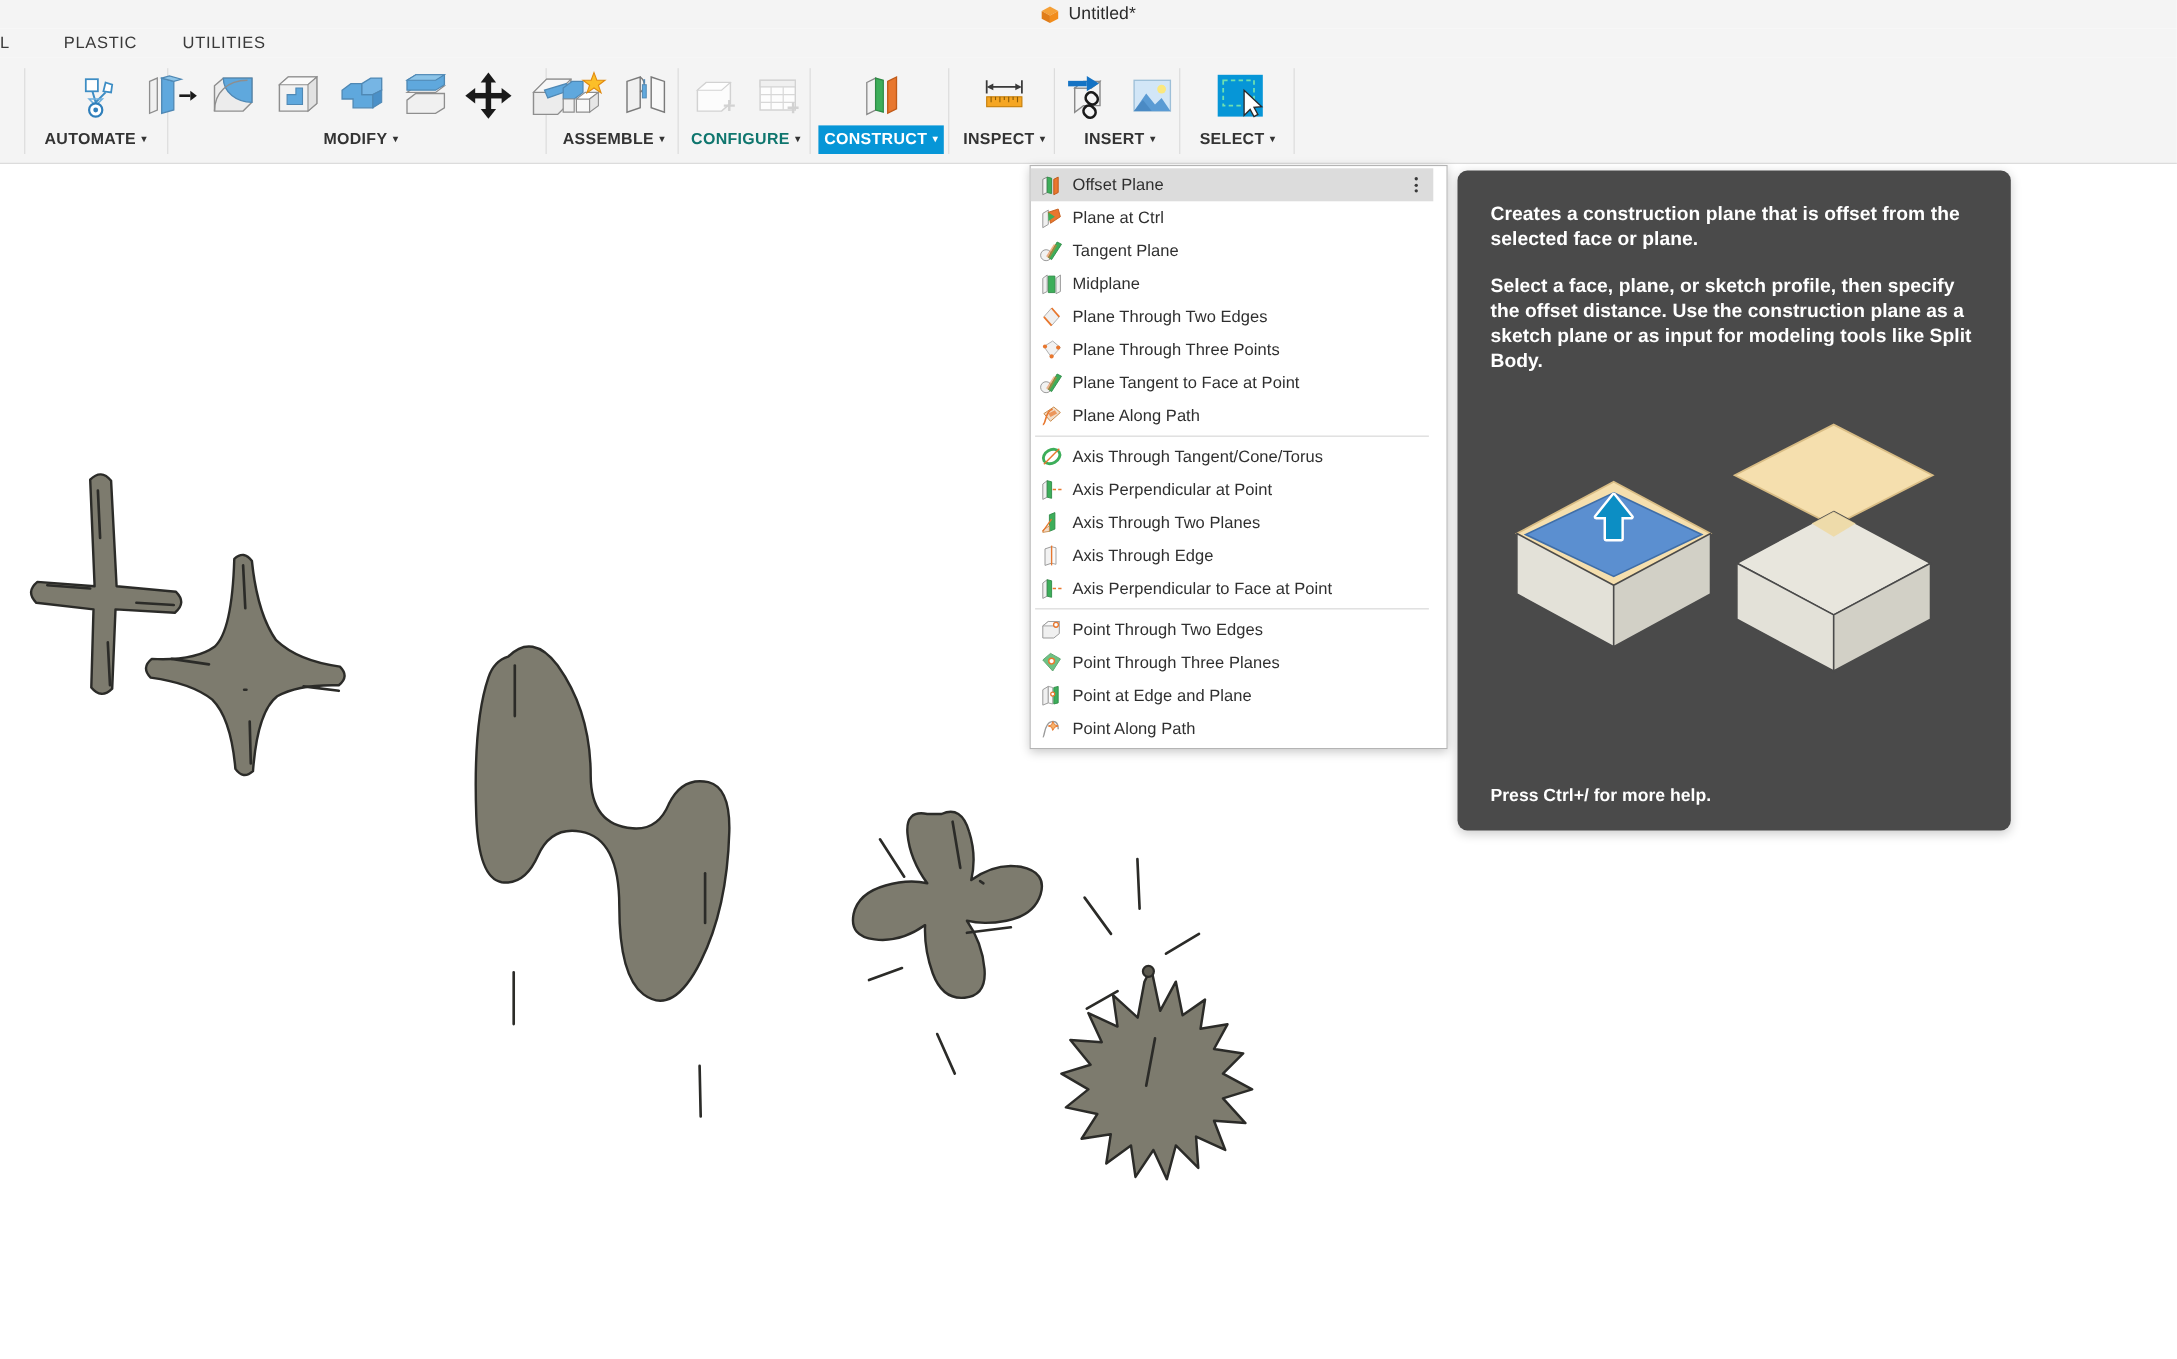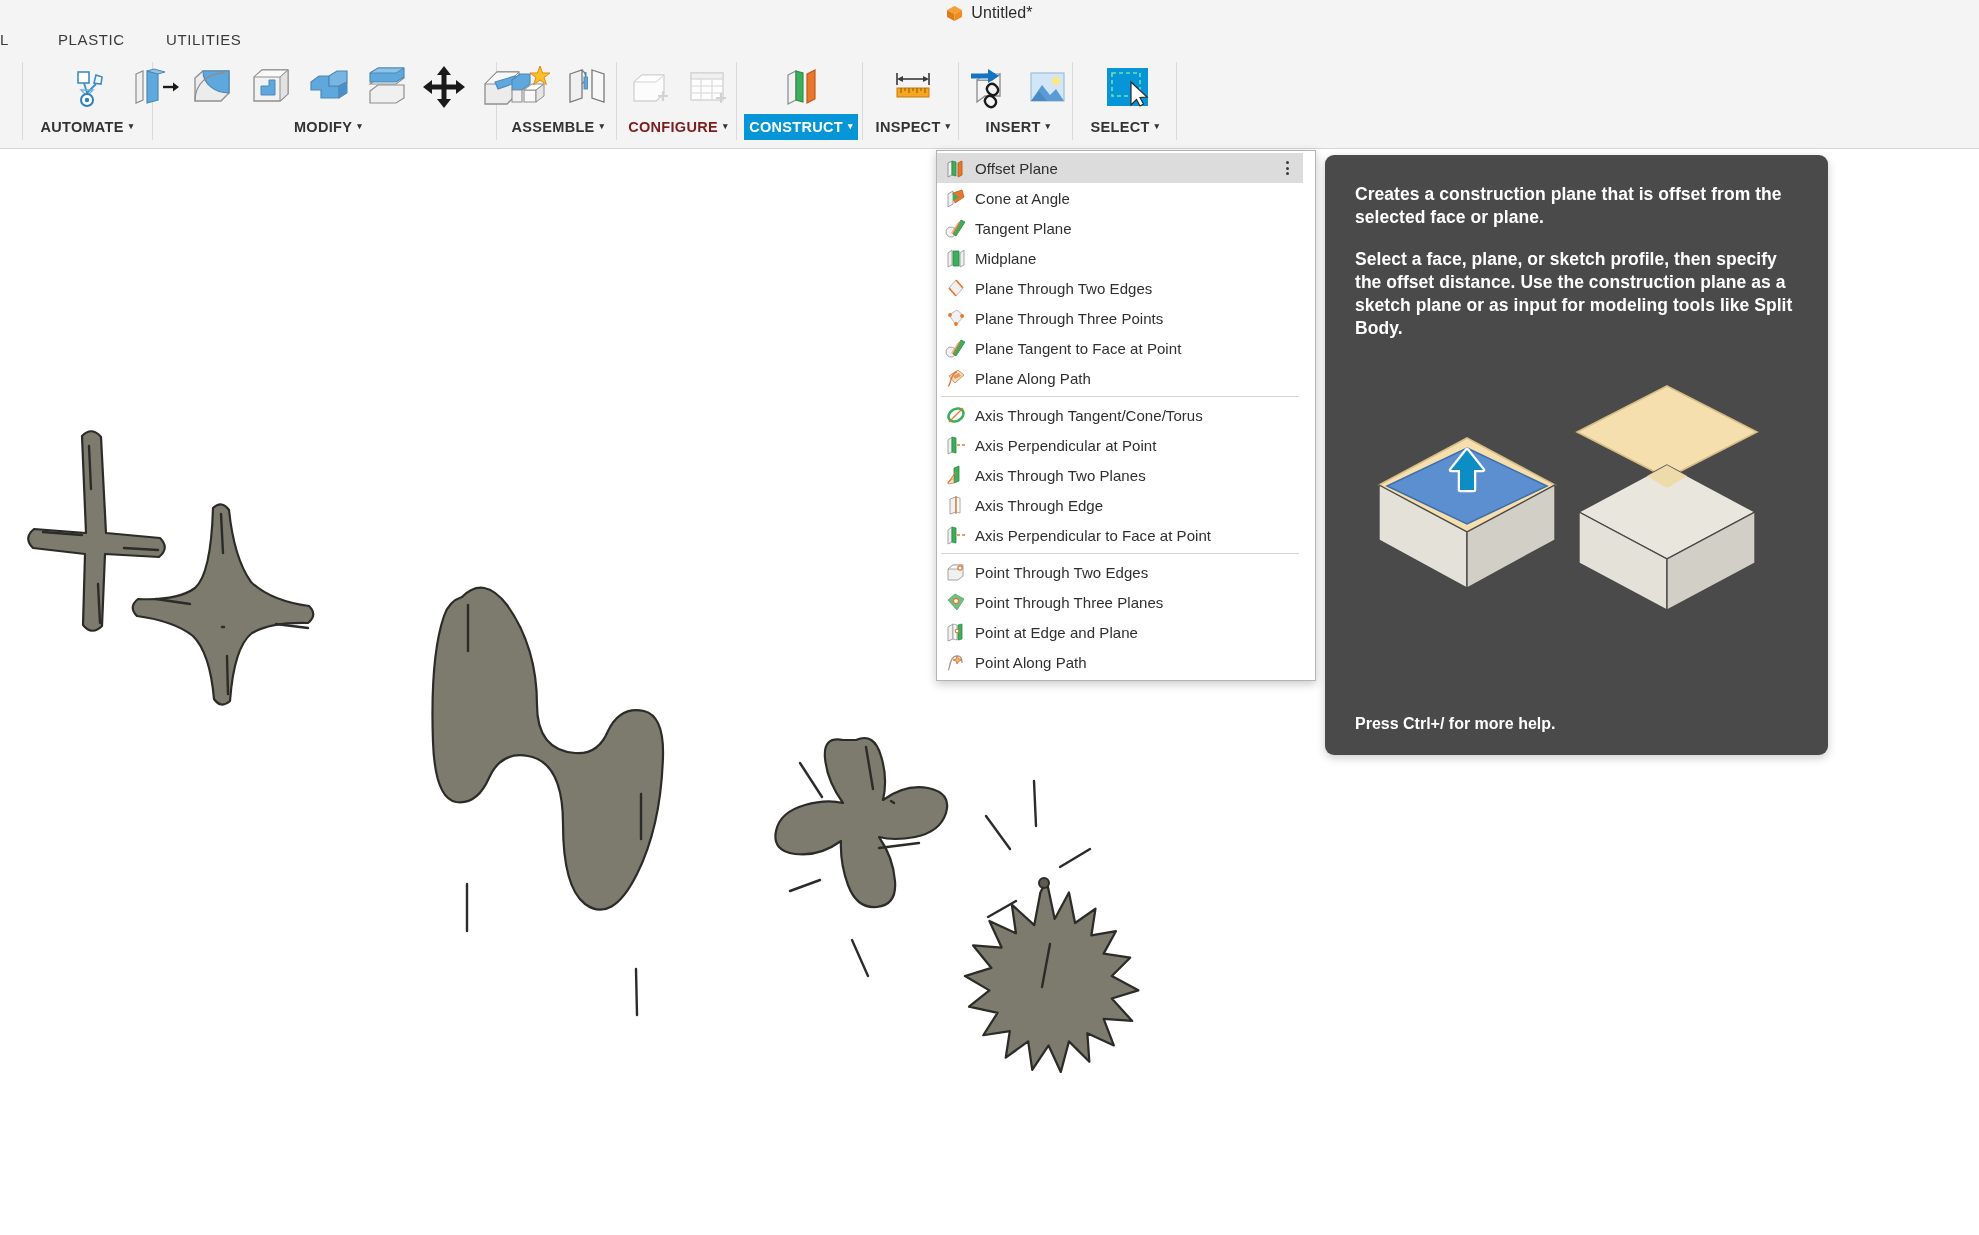--- a/index.html
+++ b/index.html
@@ -269,21 +269,21 @@
         <span class="ricon">
           <svg width="54" height="54" viewBox="0 0 54 54">
             <rect x="11" y="13" width="32" height="27" fill="#fdfdfd" stroke="#d2d2d2" stroke-width="1.3"></rect>
             <rect x="11" y="13" width="32" height="6" fill="#f0f0f0" stroke="#d2d2d2" stroke-width="1.1"></rect>
             <path d="M21,19 L21,40 M32,19 L32,40 M11,26 L43,26 M11,33 L43,33" stroke="#d8d8d8" stroke-width="1.1"></path>
             <path d="M36,38 L46,38 M41,33 L41,43" stroke="#d2d2d2" stroke-width="2.2"></path>
           </svg>
         </span>
       </div>
       <div class="rlabel dim">
-        <span style="color:#7f1d1d">CONFIGURE</span>
+        <span style="color:#0f766e">CONFIGURE</span>
           <span class="caret" style="color:#333">▾</span>
       </div>
     </div>
 
     <div class="rgroup" style="left:740px; width:122px;">
       <div class="ricons">
         <span class="ricon">
           <svg width="54" height="54" viewBox="0 0 54 54">
             <polygon points="14,15 22,11 22,40 14,44" fill="#f2f2f2" stroke="#8a8a8a" stroke-width="1.2"></polygon>
             <polygon points="22,11 29,13 29,42 22,40" fill="#3dae5a" stroke="#2e8a45" stroke-width="1.1"></polygon>
@@ -446,21 +446,21 @@
     </div>
 
     <div class="mi">
       <span class="mic">
         <svg width="22" height="22" viewBox="0 0 22 22">
           <polygon points="3,7 8,4 8,17 3,20" fill="#f0f0f0" stroke="#9a9a9a" stroke-width=".9"></polygon>
           <polygon points="8,6 17,3 19,10 10,16" fill="#e8772e" stroke="#c05a18" stroke-width=".8"></polygon>
           <polygon points="8,6 14,10 8,14" fill="#3dae5a"></polygon>
         </svg>
       </span>
-      <span class="mtext">Cone at Angle</span>
+      <span class="mtext">Plane at Ctrl</span>
     </div>
 
     <div class="mi">
       <span class="mic">
         <svg width="22" height="22" viewBox="0 0 22 22">
           <circle cx="6" cy="15" r="5" fill="#f2f2f2" stroke="#9a9a9a" stroke-width=".9"></circle>
           <polygon points="8,17 16,3 20,5 11,19" fill="#3dae5a" stroke="#2e8a45" stroke-width=".8"></polygon>
           <polygon points="6,16 13,5 16,6 9,18" fill="#e8772e" opacity=".55"></polygon>
         </svg>
       </span>

